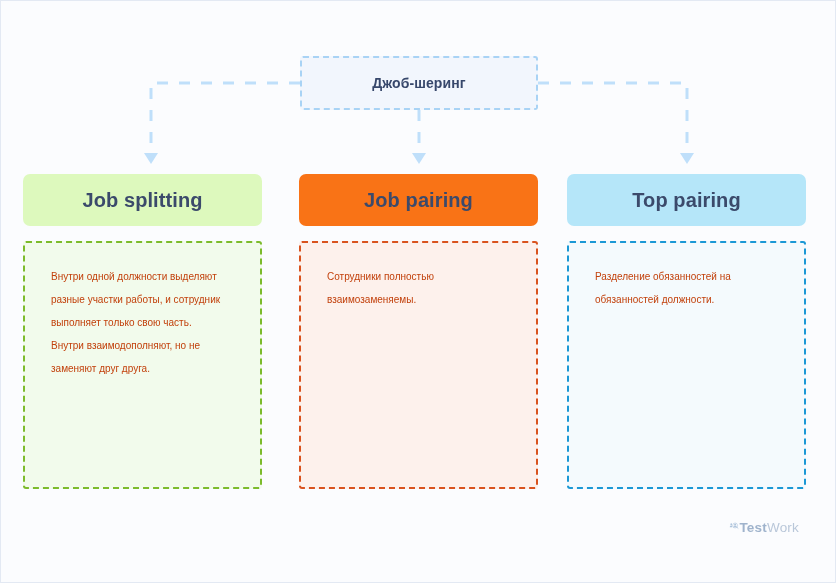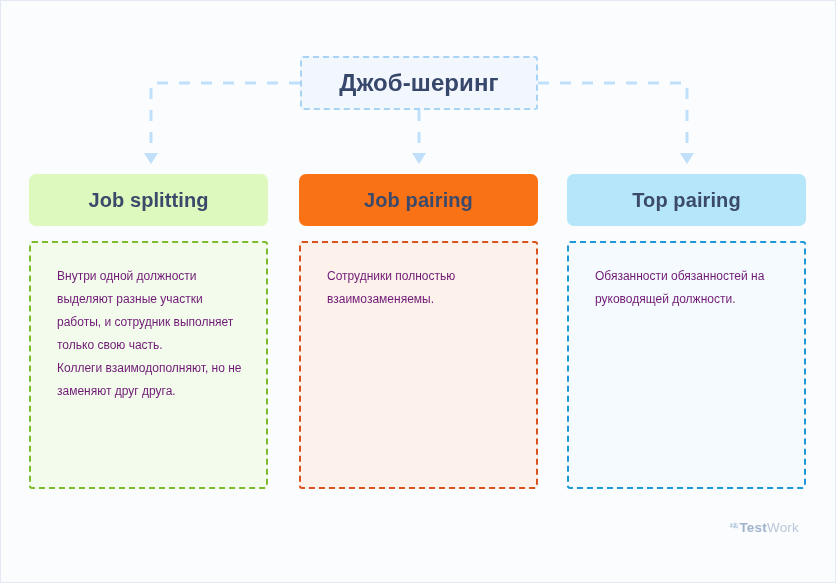--- a/index.html
+++ b/index.html
@@ -29,21 +29,21 @@
     height: 54px;
     box-sizing: border-box;
     background: #f2f6fd;
     border: 2px dashed #a9d3f5;
     border-radius: 3px;
     display: flex;
     align-items: center;
     justify-content: center;
   }
   .top-node .label {
-    font-size: 24px;
+    font-size: 14px;
     font-weight: bold;
     color: #37476b;
     letter-spacing: .1px;
   }
 
   
   .connector-svg {
     position: absolute;
     left: 0;
     top: 0;
@@ -51,21 +51,21 @@
     height: 583px;
     pointer-events: none;
   }
 
   
   .column {
     position: absolute;
     top: 173px;
     width: 239px;
   }
-  .col-0 { left: 28px; }
+  .col-0 { left: 22px; }
   .col-1 { left: 298px; }
   .col-2 { left: 566px; }
 
   .col-header {
     height: 52px;
     border-radius: 7px;
     display: flex;
     align-items: center;
     justify-content: center;
     box-sizing: border-box;
@@ -81,23 +81,23 @@
     margin-top: 15px;
     height: 248px;
     box-sizing: border-box;
     border-radius: 3px;
     border-width: 2px;
     border-style: dashed;
     padding: 22px 20px 0 26px;
   }
   .col-panel p {
     margin: 0;
-    font-size: 12px;
+    font-size: 10px;
     line-height: 23px;
-    color: #701a75;
+    color: #c2410c;
   }
   .col-panel p + p {
   }
 
   
   .logo {
     position: absolute;
     left: 728px;
     top: 512px;
     width: 70px;
@@ -135,39 +135,39 @@
       <path d="M 679 152 L 693 152 L 686 163 Z"></path>
     </g>
   </svg>
 
   <div class="column col-0">
     <div class="col-header" style="background:#ddf9bd">
       <span class="htext">Job splitting</span>
     </div>
     <div class="col-panel" style="background:#f2fbec;border-color:#7cbb2b">
       <p>Внутри одной должности выделяют разные участки работы, и сотрудник выполняет только свою часть.</p>
-      <p>Коллеги взаимодополняют, но не заменяют друг друга.</p>
+      <p>Внутри взаимодополняют, но не заменяют друг друга.</p>
     </div>
   </div>
 
   <div class="column col-1">
     <div class="col-header" style="background:#f97316">
       <span class="htext">Job pairing</span>
     </div>
     <div class="col-panel" style="background:#fdf1ec;border-color:#d9531e">
       <p>Сотрудники полностью взаимозаменяемы.</p>
     </div>
   </div>
 
   <div class="column col-2">
     <div class="col-header" style="background:#b5e6f9">
       <span class="htext">Top pairing</span>
     </div>
     <div class="col-panel" style="background:#f4fafd;border-color:#1b98d5">
-      <p>Обязанности обязанностей на руководящей должности.</p>
+      <p>Разделение обязанностей на обязанностей должности.</p>
     </div>
   </div>
 
   <div class="logo">
     <svg class="logo-mark" width="44" height="25" viewBox="0 0 44 25">
 
       <circle cx="9.5" cy="7" r="3.6" fill="#aec4dc"></circle>
       <path d="M 3.2 19.5 C 3.2 14.6 6.0 12.2 9.5 12.2 C 11.2 12.2 12.7 12.8 13.8 13.9 L 13.8 19.5 Z" fill="#aec4dc"></path>
 
       <circle cx="26" cy="7.2" r="4.6" fill="#aec4dc"></circle>

